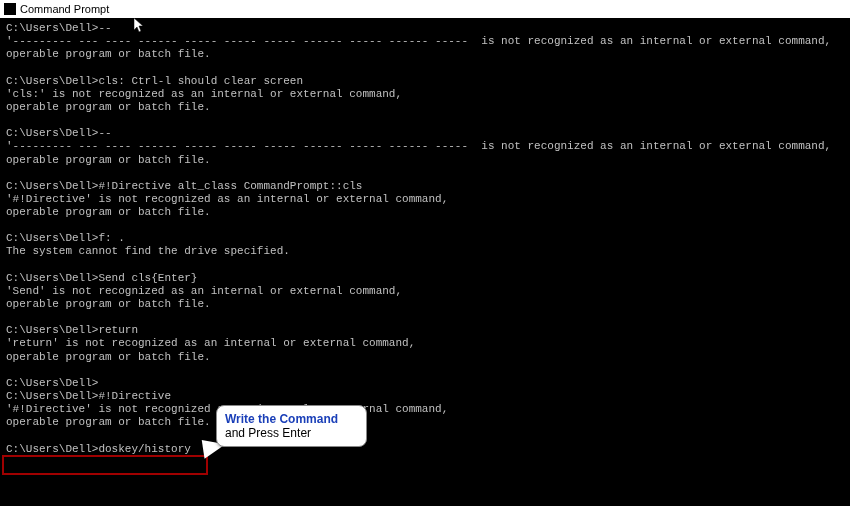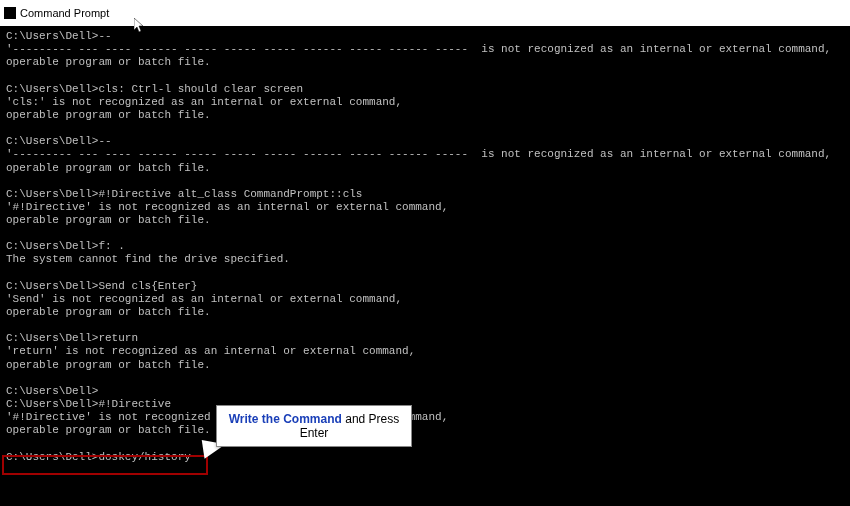--- a/index.html
+++ b/index.html
@@ -6,21 +6,21 @@
     body {
       width: 850px;
       height: 506px;
       background: #000;
       font-family: Consolas, 'Courier New', monospace;
       font-size: 11px;
       overflow: hidden;
       position: relative;
     }
     .titlebar {
-      height: 26px;
+      height: 18px;
       background: #fff;
       display: flex;
       align-items: center;
       padding: 0 4px;
       gap: 4px;
     }
     .titlebar-icon {
       width: 12px;
       height: 12px;
       background: #000;
@@ -54,28 +54,27 @@
       bottom: 31px;
       width: 206px;
       height: 20px;
       border: 2px solid #a00000;
       pointer-events: none;
     }
     .callout {
       position: absolute;
       left: 216px;
       top: 405px;
-      width: 196px;
+      width: 151px;
       background: #fff;
       border: 1px solid #888;
-      border-radius: 0;
+      border-radius: 8px;
       padding: 6px 8px;
       font-family: Arial, sans-serif;
       font-size: 12px;
-      text-align: center;
       color: #000;
       box-shadow: 0 1px 3px rgba(0,0,0,0.3);
       z-index: 10;
     }
     .callout .bold { color: #1a3fb8; font-weight: bold; }
     .callout-tail {
       position: absolute;
       left: 200px;
       top: 442px;
       width: 0;

